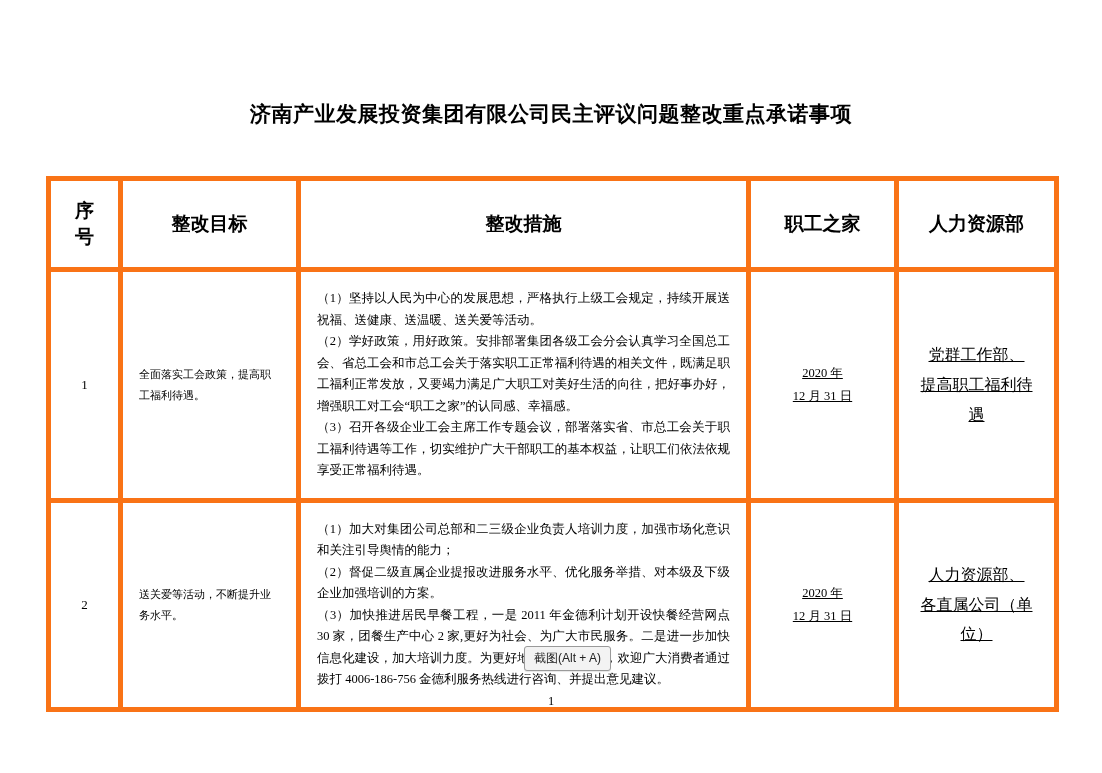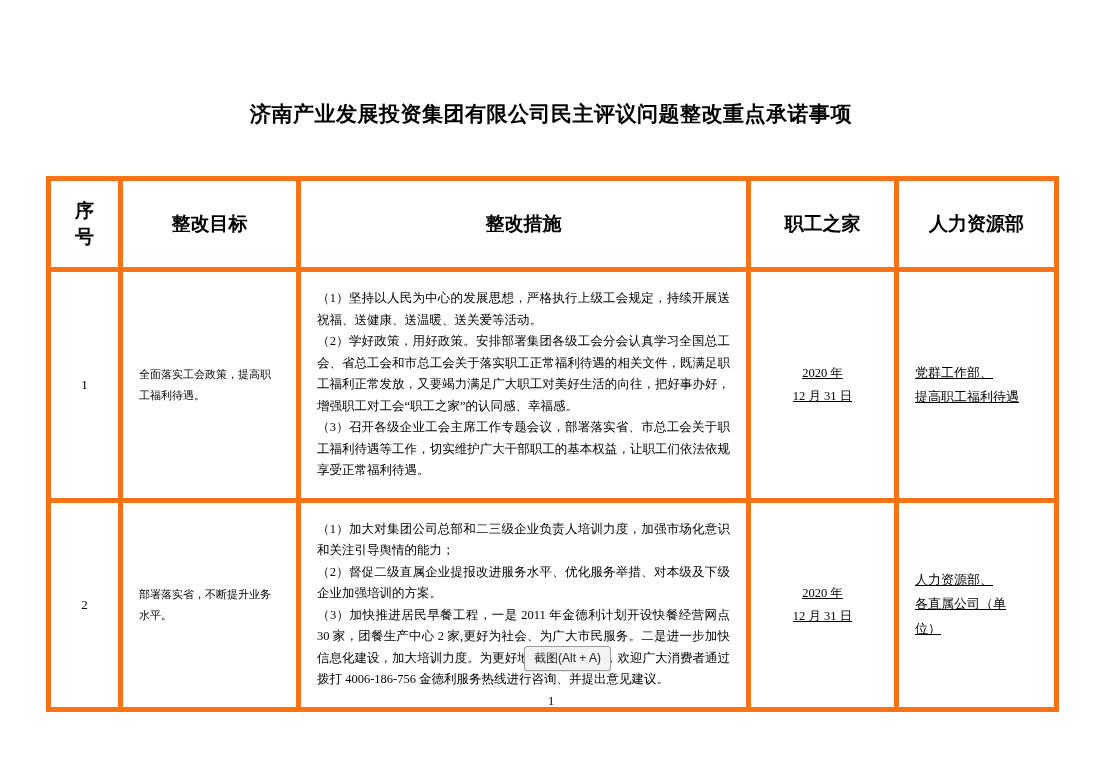--- a/index.html
+++ b/index.html
@@ -75,24 +75,24 @@
     vertical-align: top;
     text-align: justify;
     margin-top: 32px;
   }
   td.cell-deadline {
     font-size: 12.5px;
     line-height: 1.8;
     text-align: center;
   }
   td.cell-unit {
-    font-size: 13px;
+    font-size: 16px;
     line-height: 1.85;
     padding: 6px 10px;
-    text-align: left;
+    text-align: center;
   }
   .measure-p {
     margin: 0;
   }
   .goal-line, .unit-line, .deadline-line {
     display: block;
     text-decoration: underline;
   }
   .snip-badge {
     position: absolute;
@@ -154,21 +154,21 @@
             <span class="deadline-line">2020 年</span>
             <span class="deadline-line">12 月 31 日</span>
           </td>
           <td class="cell-unit">
             <span class="unit-line">党群工作部、</span>
             <span class="unit-line">提高职工福利待遇</span>
           </td>
         </tr>
         <tr>
           <td class="cell-no">2</td>
-          <td class="cell-goal">部署落实省，不断提升业务水平。</td>
+          <td class="cell-goal">送关爱等活动，不断提升业务水平。</td>
           <td class="cell-measure">
             <p class="measure-p">（1）加大对集团公司总部和二三级企业负责人培训力度，加强市场化意识和关注引导舆情的能力；</p>
             <p class="measure-p">（2）督促二级直属企业提报改进服务水平、优化服务举措、对本级及下级企业加强培训的方案。</p>
             <p class="measure-p">（3）加快推进居民早餐工程，一是 2011 年金德利计划开设快餐经营网点 30 家，团餐生产中心 2 家,更好为社会、为广大市民服务。二是进一步加快信息化建设，加大培训力度。为更好地做好为民服务，欢迎广大消费者通过拨打 4006-186-756 金德利服务热线进行咨询、并提出意见建议。</p>
           </td>
           <td class="cell-deadline">
             <span class="deadline-line">2020 年</span>
             <span class="deadline-line">12 月 31 日</span>
           </td>
           <td class="cell-unit">

